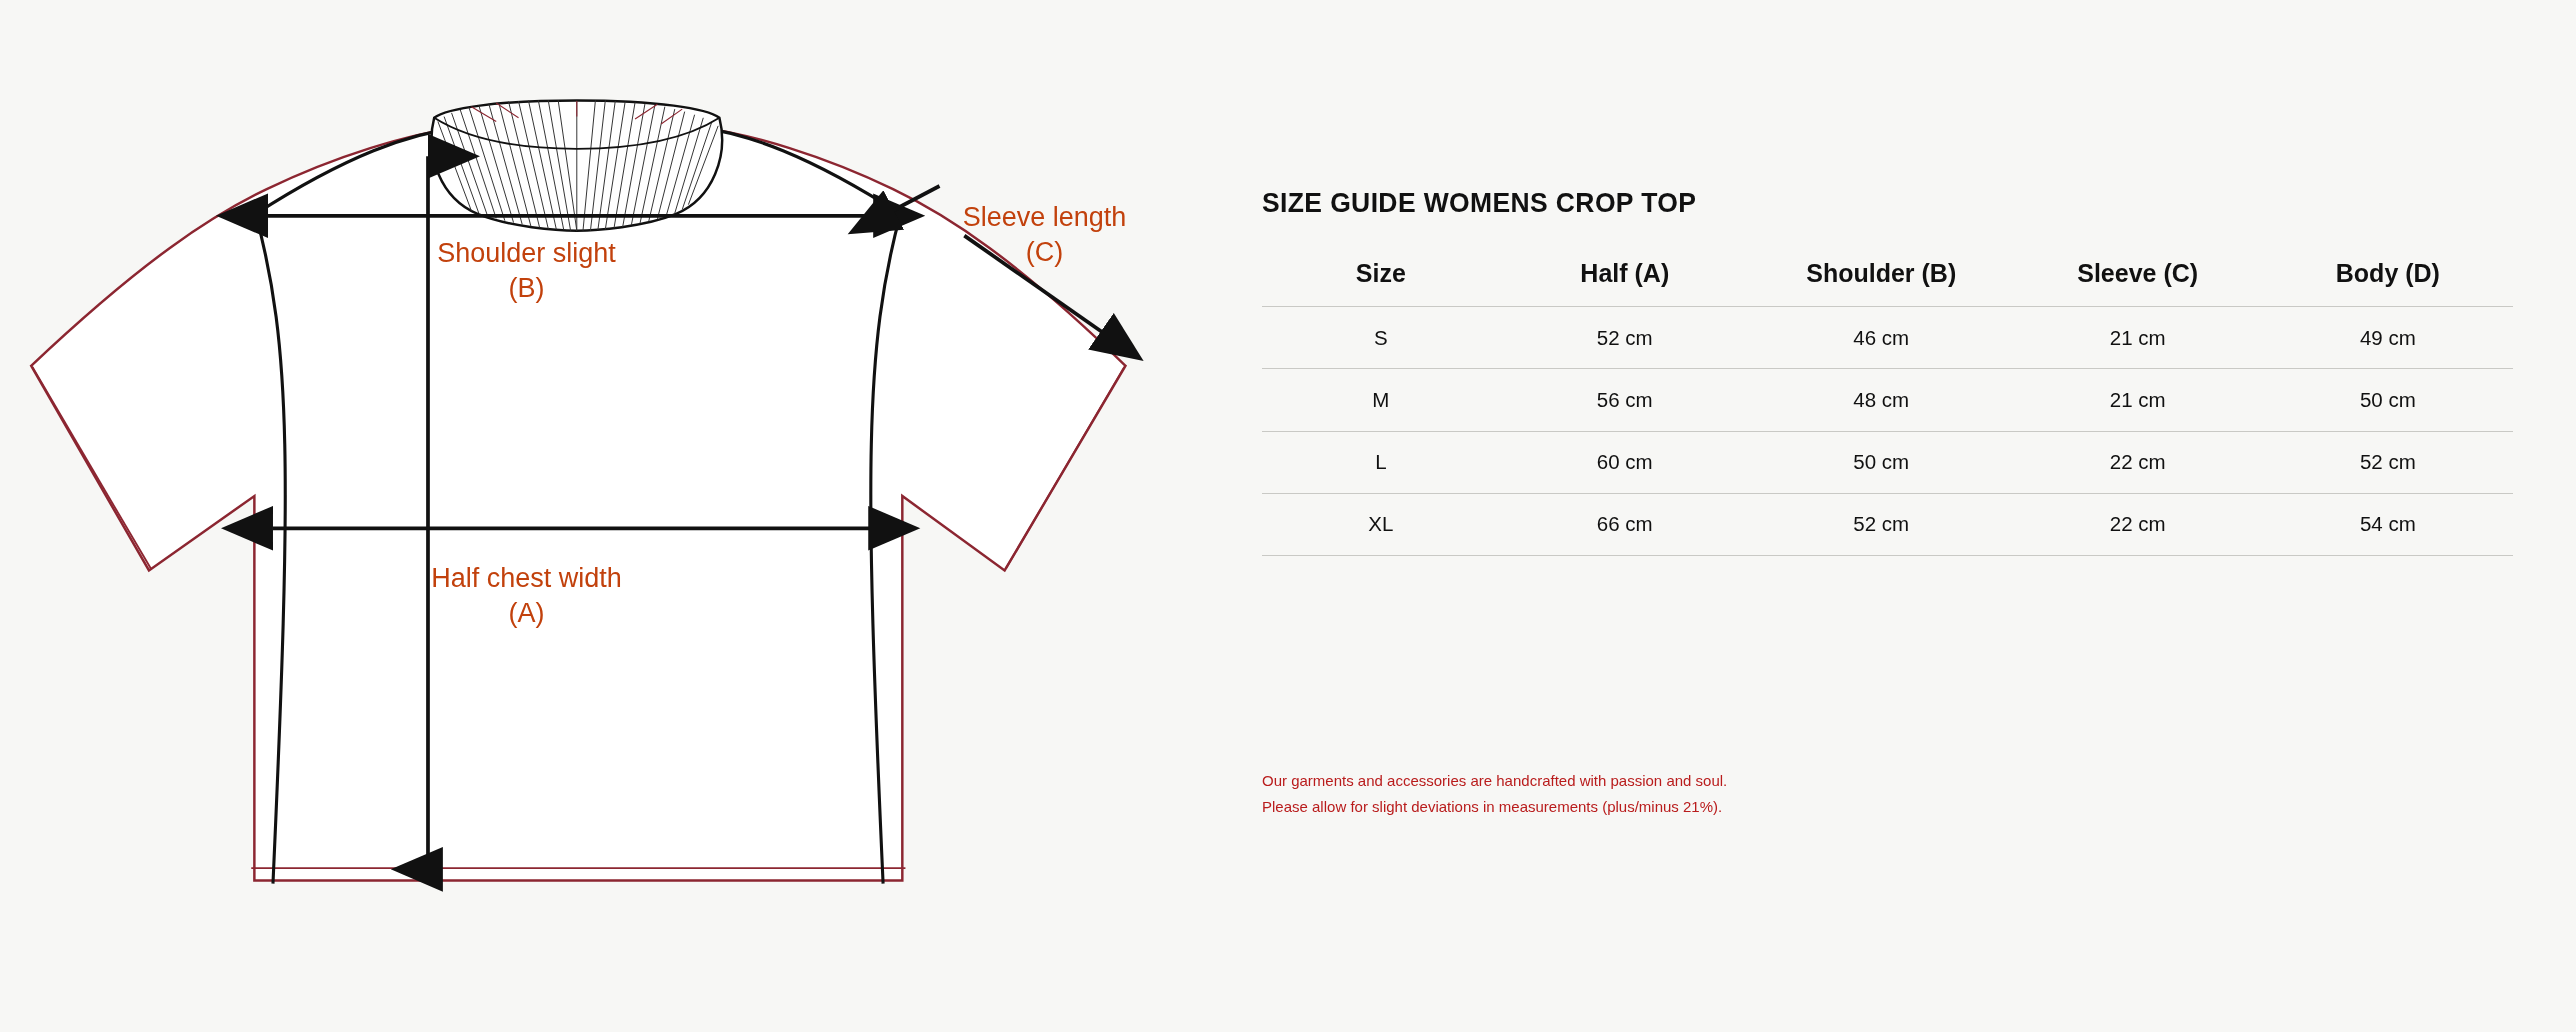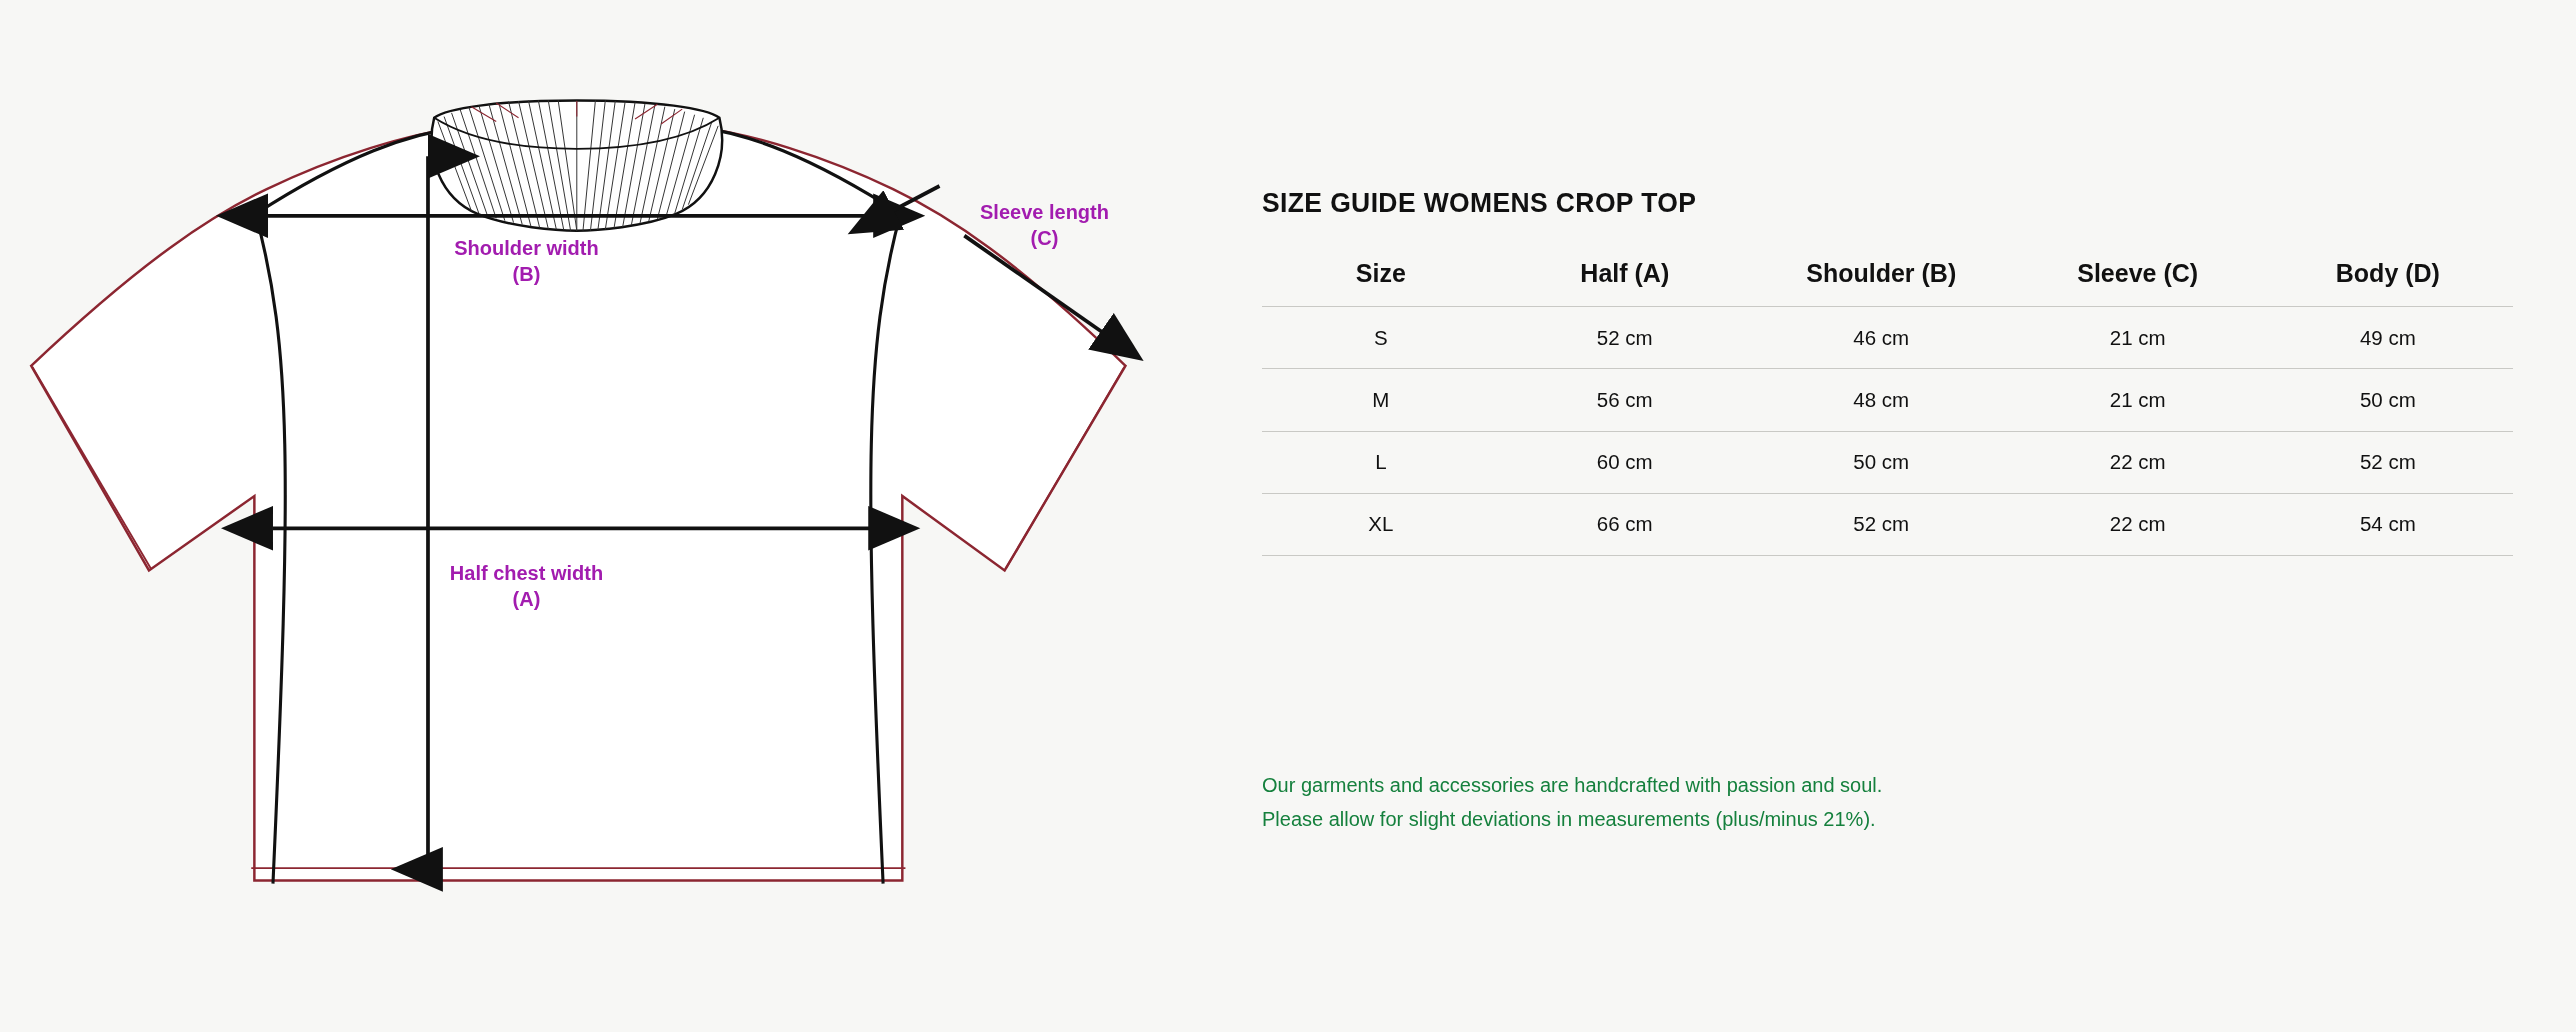--- a/index.html
+++ b/index.html
@@ -27,25 +27,25 @@
     left: 0;
     top: 0;
     width: 1228px;
     height: 1033px;
   }
   .diagram svg {
     display: block;
   }
   .dim-label {
     position: absolute;
-    font-weight: bold;
-    font-size: 20px;
+    font-weight: normal;
+    font-size: 27px;
     line-height: 1.28;
     text-align: center;
-    color: #a21caf;
+    color: #c2410c;
     white-space: nowrap;
   }
   #label-shoulder { left: 384px; top: 236px; width: 285px; }
   #label-sleeve   { left: 933px; top: 200px; width: 223px; text-align: center; }
   #label-chest    { left: 384px; top: 549px; width: 285px; margin-top: 12px; }
   #label-body     { left: 298px; top: 697px; width: 260px; }
 
   
   .guide {
     position: absolute;
@@ -92,23 +92,23 @@
   }
   table.size-table tr.last-row td {
     border-bottom: 1.2px solid #c9c9c5;
     text-align: center;
   }
   .note {
     position: absolute;
     left: 0;
     top: 768px;
     width: 1271px;
-    font-size: 20px;
+    font-size: 15px;
     line-height: 1.72;
-    color: #15803d;
+    color: #b91c1c;
   }
   .note div { white-space: nowrap; }
 </style>
 </head>
 <body>
 
 <div class="page">
 
   <div class="diagram">
     <svg width="1228" height="1033" viewBox="0 0 1980 1666">
@@ -222,21 +222,21 @@
         <line x1="690" y1="252" x2="690" y2="1402" stroke="#111111" stroke-width="6" marker-start="url(#arrU)" marker-end="url(#arrD)"></line>
       </g>
 
       <g>
         <line x1="1515" y1="300" x2="1420" y2="350" stroke="#111111" stroke-width="6" marker-end="url(#arrR)"></line>
         <line x1="1555" y1="380" x2="1795" y2="548" stroke="#111111" stroke-width="6" marker-end="url(#arrR)"></line>
       </g>
     </svg>
 
     <div class="dim-label" id="label-shoulder">
-      <span>Shoulder width</span><br>
+      <span>Shoulder slight</span><br>
       <span>(B)</span>
     </div>
 
     <div class="dim-label" id="label-sleeve">
       <span>Sleeve length</span><br>
       <span>(C)</span>
     </div>
 
     <div class="dim-label" id="label-chest">
       <span>Half chest width</span><br>

